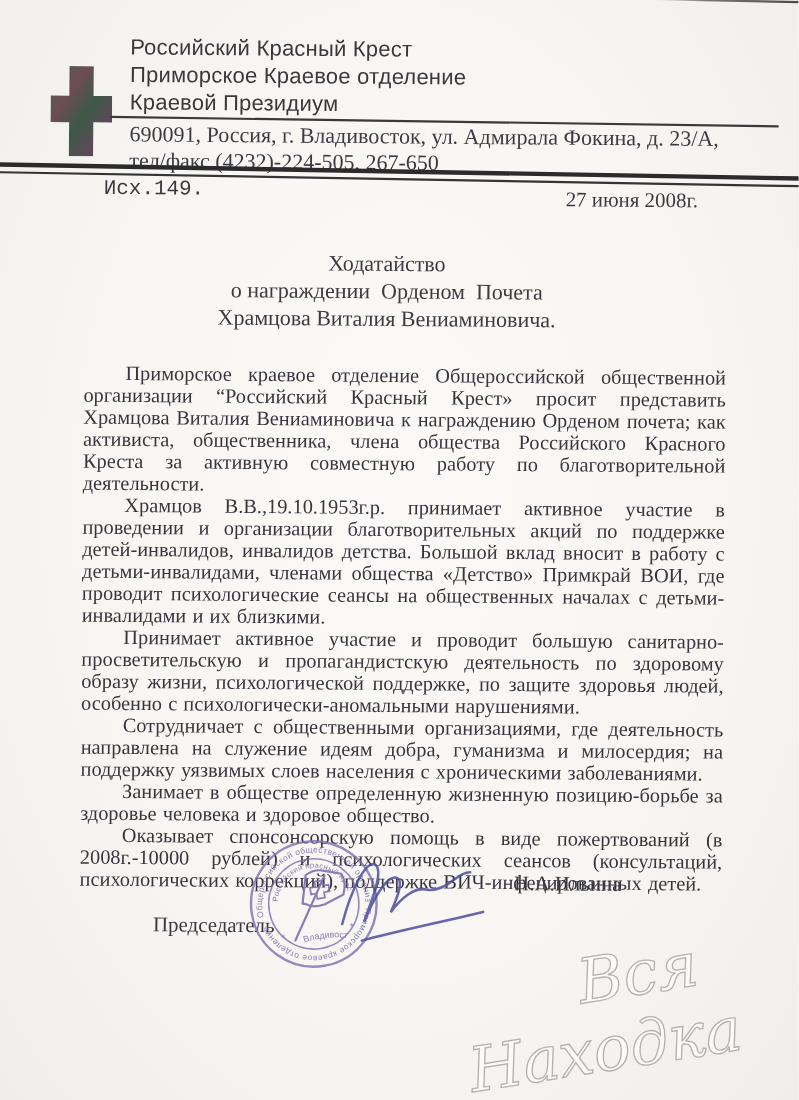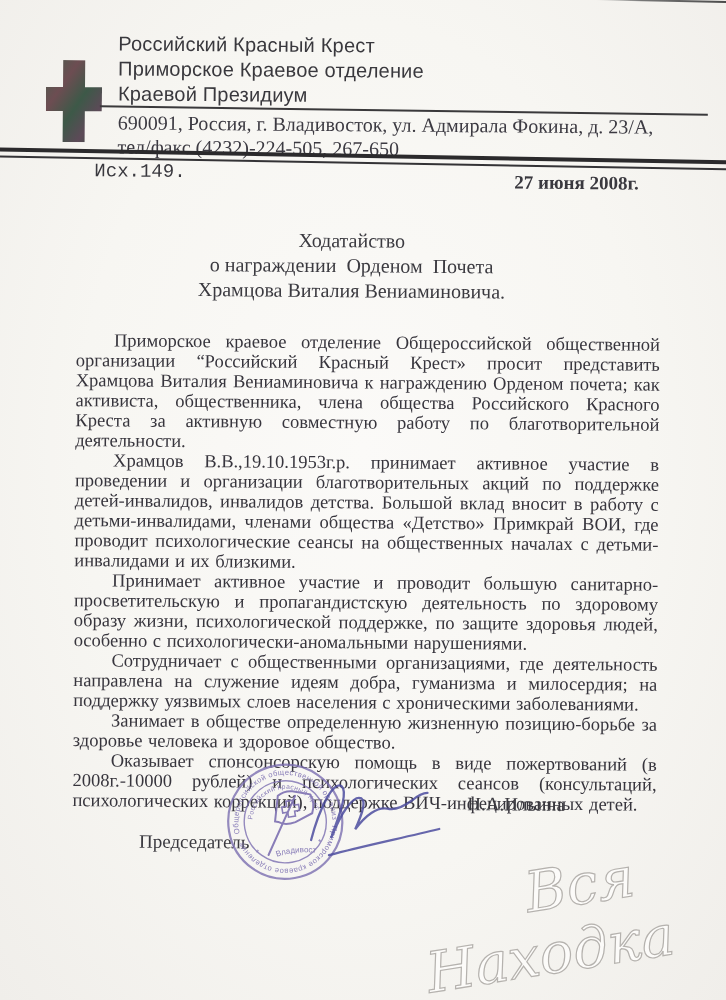--- a/index.html
+++ b/index.html
@@ -70,21 +70,21 @@
   <div class="abs org-line" style="left:118px;top:81px;">Краевой Президиум</div>
 
   <div class="abs rule-thin"></div>
 
   <div class="abs addr-line" style="left:118px;top:110px;">690091, Россия, г. Владивосток, ул. Адмирала Фокина, д. 23/А,</div>
   <div class="abs addr-line" style="left:118px;top:134px;">тел/факс (4232)-224-505, 267-650</div>
 
   <div class="abs rule-thick"></div>
 
   <div class="abs ref" style="left:95px;top:160px;font-family:Liberation Mono, monospace;">Исх.149.</div>
-  <div class="abs ref" style="left:515px;top:168px;font-weight:bold;">27 июня 2008г.</div>
+  <div class="abs ref" style="left:515px;top:168px;">27 июня 2008г.</div>
 
   <div class="abs title-block">
     <div class="title-line">Ходатайство</div>
     <div class="title-line">о награждении  Орденом  Почета</div>
     <div class="title-line">Храмцова Виталия Вениаминовича.</div>
   </div>
 
   <div class="abs body-block">
     <p>Приморское краевое отделение Общероссийской общественной организации “Российский Красный Крест» просит представить Храмцова Виталия Вениаминовича к награждению Орденом почета; как активиста, общественника, члена общества Российского Красного Креста за активную совместную работу по благотворительной деятельности.</p>
     <p>Храмцов В.В.,19.10.1953г.р. принимает активное участие в проведении и организации благотворительных акций по поддержке детей-инвалидов, инвалидов детства. Большой вклад вносит в работу с детьми-инвалидами, членами общества «Детство» Примкрай ВОИ, где проводит психологические сеансы на общественных началах с детьми-инвалидами и их близкими.</p>

